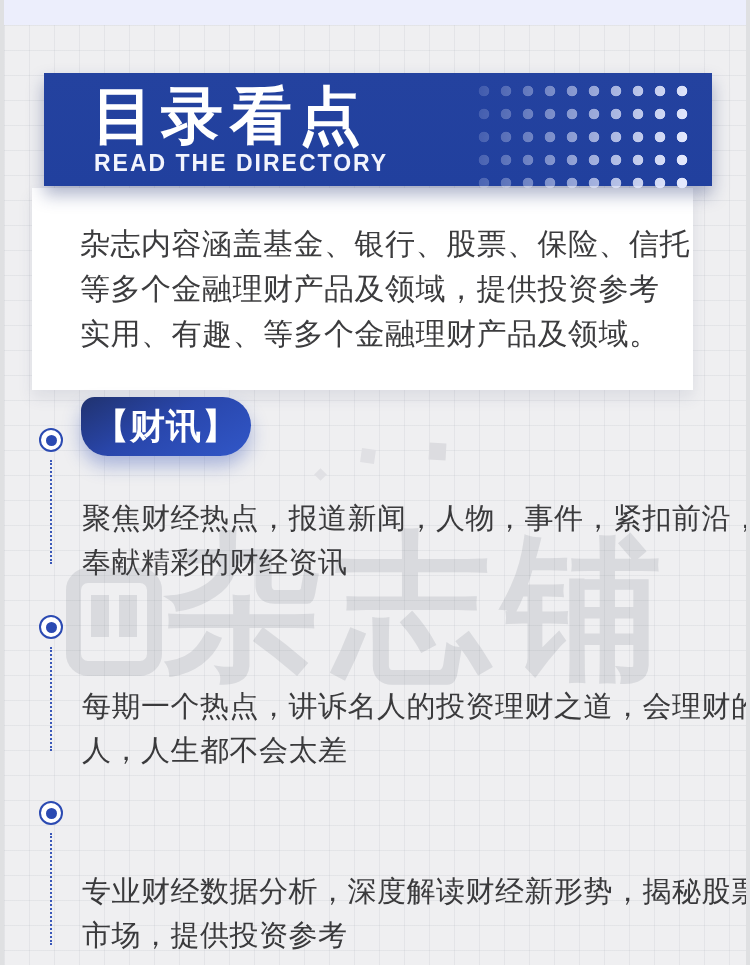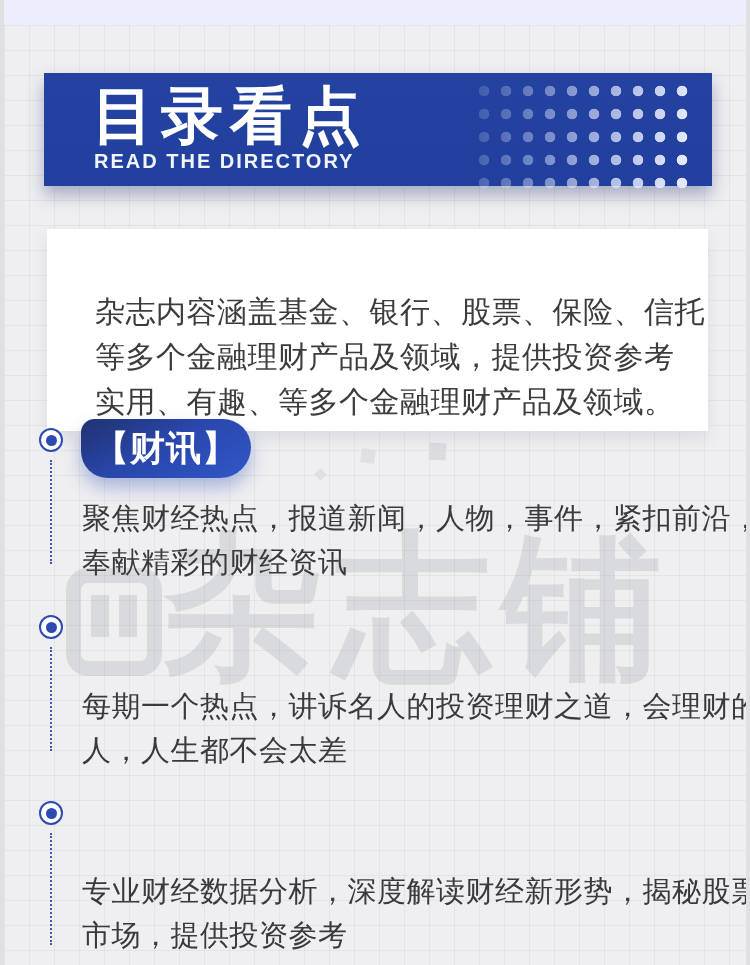--- a/index.html
+++ b/index.html
@@ -29,38 +29,37 @@
     box-shadow:0 9px 16px rgba(30,45,110,0.35);
     z-index:3;
   }
   .banner-title {
     position:absolute; left:48px; top:2px;
     color:#ffffff; font-size:62px; font-weight:bold; letter-spacing:7px;
     line-height:82px;
   }
   .banner-subtitle {
     position:absolute; left:50px; top:77px;
-    color:#f2f4fd; font-size:20px; font-weight:600; letter-spacing:2px;
+    color:#f2f4fd; font-size:23px; font-weight:600; letter-spacing:2px;
   }
   .dots {
     position:absolute; right:14px; top:12px; width:220px; height:114px;
     background-image:radial-gradient(circle at 6px 6px, #e3e8fd 5px, rgba(0,0,0,0) 5.6px);
     background-size:22px 23px;
     -webkit-mask-image:linear-gradient(100deg, rgba(0,0,0,0.15), #000 90%);
     mask-image:linear-gradient(100deg, rgba(0,0,0,0.15), #000 90%);
   }
 
   
   .intro-card {
-    position:absolute; left:43px; top:188px; width:661px; height:202px;
+    position:absolute; left:28px; top:188px; width:661px; height:202px;
     background:#ffffff;
     box-shadow:0 8px 14px rgba(60,70,110,0.10);
-    padding:60px 40px 0 48px;
+    padding:33px 40px 0 48px;
     z-index:2;
-    margin-top:41px;
   }
   .intro-line {
     font-size:30px; line-height:45px; color:#3c3c3e; letter-spacing:0.5px;
     white-space:nowrap;
   }
 
   
   .watermark {
     position:absolute; left:62px; top:528px; z-index:0;
     display:flex; align-items:center; gap:1px;
@@ -102,21 +101,21 @@
 
   .pill {
     position:absolute; left:77px; height:59px;
     background:linear-gradient(150deg,#20326f 0%, #2946ab 45%, #3157c8 100%);
     border-radius:20px 42px 46px 40px;
     box-shadow:0 10px 18px rgba(43,74,178,0.35);
     color:#ffffff; font-size:35px; font-weight:bold; letter-spacing:1px;
     display:flex; align-items:center; justify-content:center;
     z-index:2;
   }
-  .p1 { top:419px; width:170px; }
+  .p1 { top:397px; width:170px; }
   .p2 { top:607px; width:167px; }
   .p3 { top:792px; width:211px; height:61px; }
 
   .desc {
     position:absolute; left:78px; z-index:2;
     font-size:29px; line-height:44px; color:#3a3a3c; letter-spacing:0.5px;
   }
   .d1 { top:496px; } .d2 { top:684px; } .d3 { top:869px; }
   .desc-line { white-space:nowrap; }
 

